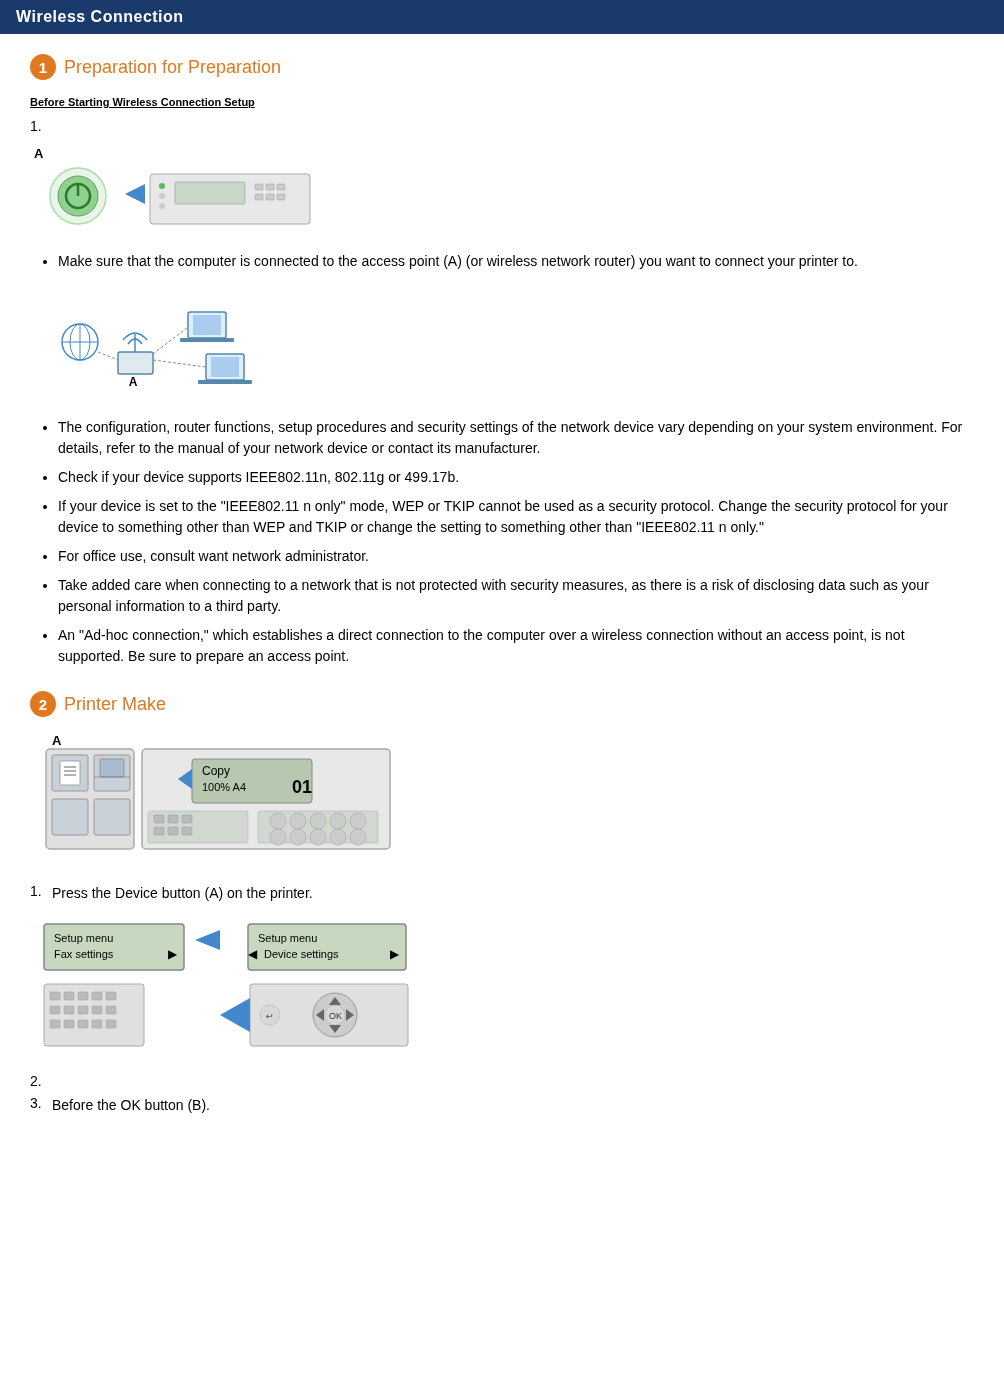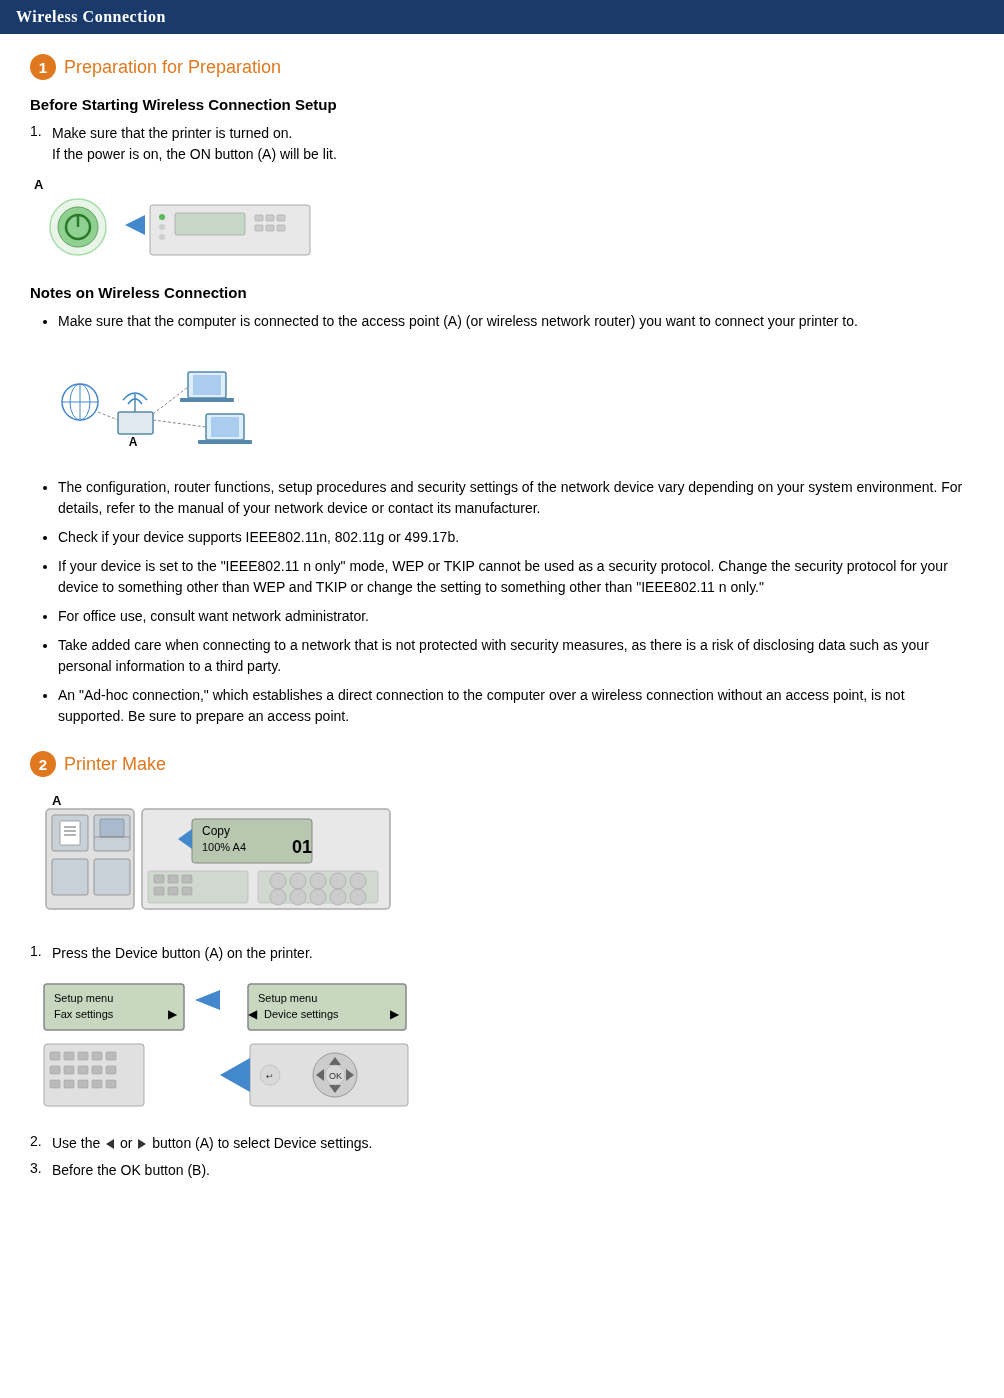--- a/index.html
+++ b/index.html
@@ -11,21 +11,20 @@
       width: 1004px;
     }
 
     .page-header {
       background: #1a3a6b;
       color: #fff;
       font-size: 16px;
       font-weight: bold;
       padding: 8px 16px;
       letter-spacing: 0.5px;
-      font-family: Liberation Serif, serif;
     }
 
     .content {
       padding: 20px 30px;
     }
 
     .section-title {
       color: #e07820;
       font-size: 18px;
       font-weight: normal;
@@ -44,23 +43,24 @@
       background: #e07820;
       color: #fff;
       border-radius: 50%;
       font-size: 15px;
       font-weight: bold;
       flex-shrink: 0;
     }
 
     .subsection-title {
       font-weight: bold;
-      font-size: 15px;
+      font-size: 11px;
       margin-bottom: 10px;
       margin-top: 16px;
+      text-decoration: underline;
     }
 
     .bullet-list {
       list-style: disc;
       padding-left: 28px;
       margin-bottom: 10px;
     }
 
     .bullet-list li {
       margin-bottom: 8px;
@@ -91,24 +91,20 @@
   <div>
     <div class="section-title">
       <span class="section-number">1</span>
       <span>Preparation for Preparation</span>
     </div>
 
     <div>
       <div class="subsection-title">Before Starting Wireless Connection Setup</div>
       <div class="numbered-step">
         <div class="num">1.</div>
-        <div class="text">
-          <span>Make sure that the printer is turned on.</span><br>
-          <span>If the power is on, the ON button (A) will be lit.</span>
-        </div>
       </div>
 
       <div class="img-container">
         <svg width="300" height="90" viewBox="0 0 300 90">
 
           <text x="4" y="14" font-size="13" font-weight="bold" fill="#000">A</text>
 
           <circle cx="48" cy="52" r="28" fill="#e8f5e8" stroke="#aaddaa" stroke-width="1.5"></circle>
           <circle cx="48" cy="52" r="20" fill="#90d090" stroke="#60a060" stroke-width="1"></circle>
 
@@ -129,21 +125,20 @@
           <rect x="247" y="50" width="8" height="6" rx="1" fill="#ccc" stroke="#999" stroke-width="0.5"></rect>
 
           <circle cx="132" cy="42" r="3" fill="#5cb85c"></circle>
           <circle cx="132" cy="52" r="3" fill="#ccc"></circle>
           <circle cx="132" cy="62" r="3" fill="#ccc"></circle>
         </svg>
       </div>
     </div>
 
     <div>
-      <div class="subsection-title">Notes on Wireless Connection</div>
 
       <ul class="bullet-list">
         <li>
           <span>Make sure that the computer is connected to the access point (A) (or wireless network router) you want to connect your printer to.</span>
           
           <div class="img-container">
             <svg width="220" height="115" viewBox="0 0 220 115">
 
               <circle cx="22" cy="60" r="18" fill="none" stroke="#4488cc" stroke-width="1.5"></circle>
               <ellipse cx="22" cy="60" rx="10" ry="18" fill="none" stroke="#4488cc" stroke-width="1"></ellipse>
@@ -304,27 +299,20 @@
 
         <circle cx="240" cy="99" r="10" fill="#d8d8d8" stroke="#aaa" stroke-width="0.5"></circle>
         <text x="236" y="103" font-size="8" fill="#333">↩</text>
 
         <polygon points="190,99 220,82 220,116" fill="#4488cc"></polygon>
       </svg>
     </div>
 
     <div class="numbered-step" style="margin-top:6px;">
       <div class="num">2.</div>
-      <div class="text">
-        Use the
-        <span style="display:inline-block; width:0; height:0; border-top:5px solid transparent; border-bottom:5px solid transparent; border-right:8px solid #333; vertical-align:middle; margin:0 2px;"></span>
-        or
-        <span style="display:inline-block; width:0; height:0; border-top:5px solid transparent; border-bottom:5px solid transparent; border-left:8px solid #333; vertical-align:middle; margin:0 2px;"></span>
-        button (A) to select Device settings.
-      </div>
     </div>
 
     <div class="numbered-step" style="margin-top:6px;">
       <div class="num">3.</div>
       <div class="text">Before the OK button (B).</div>
     </div>
 
   </div>
 
 </div>

